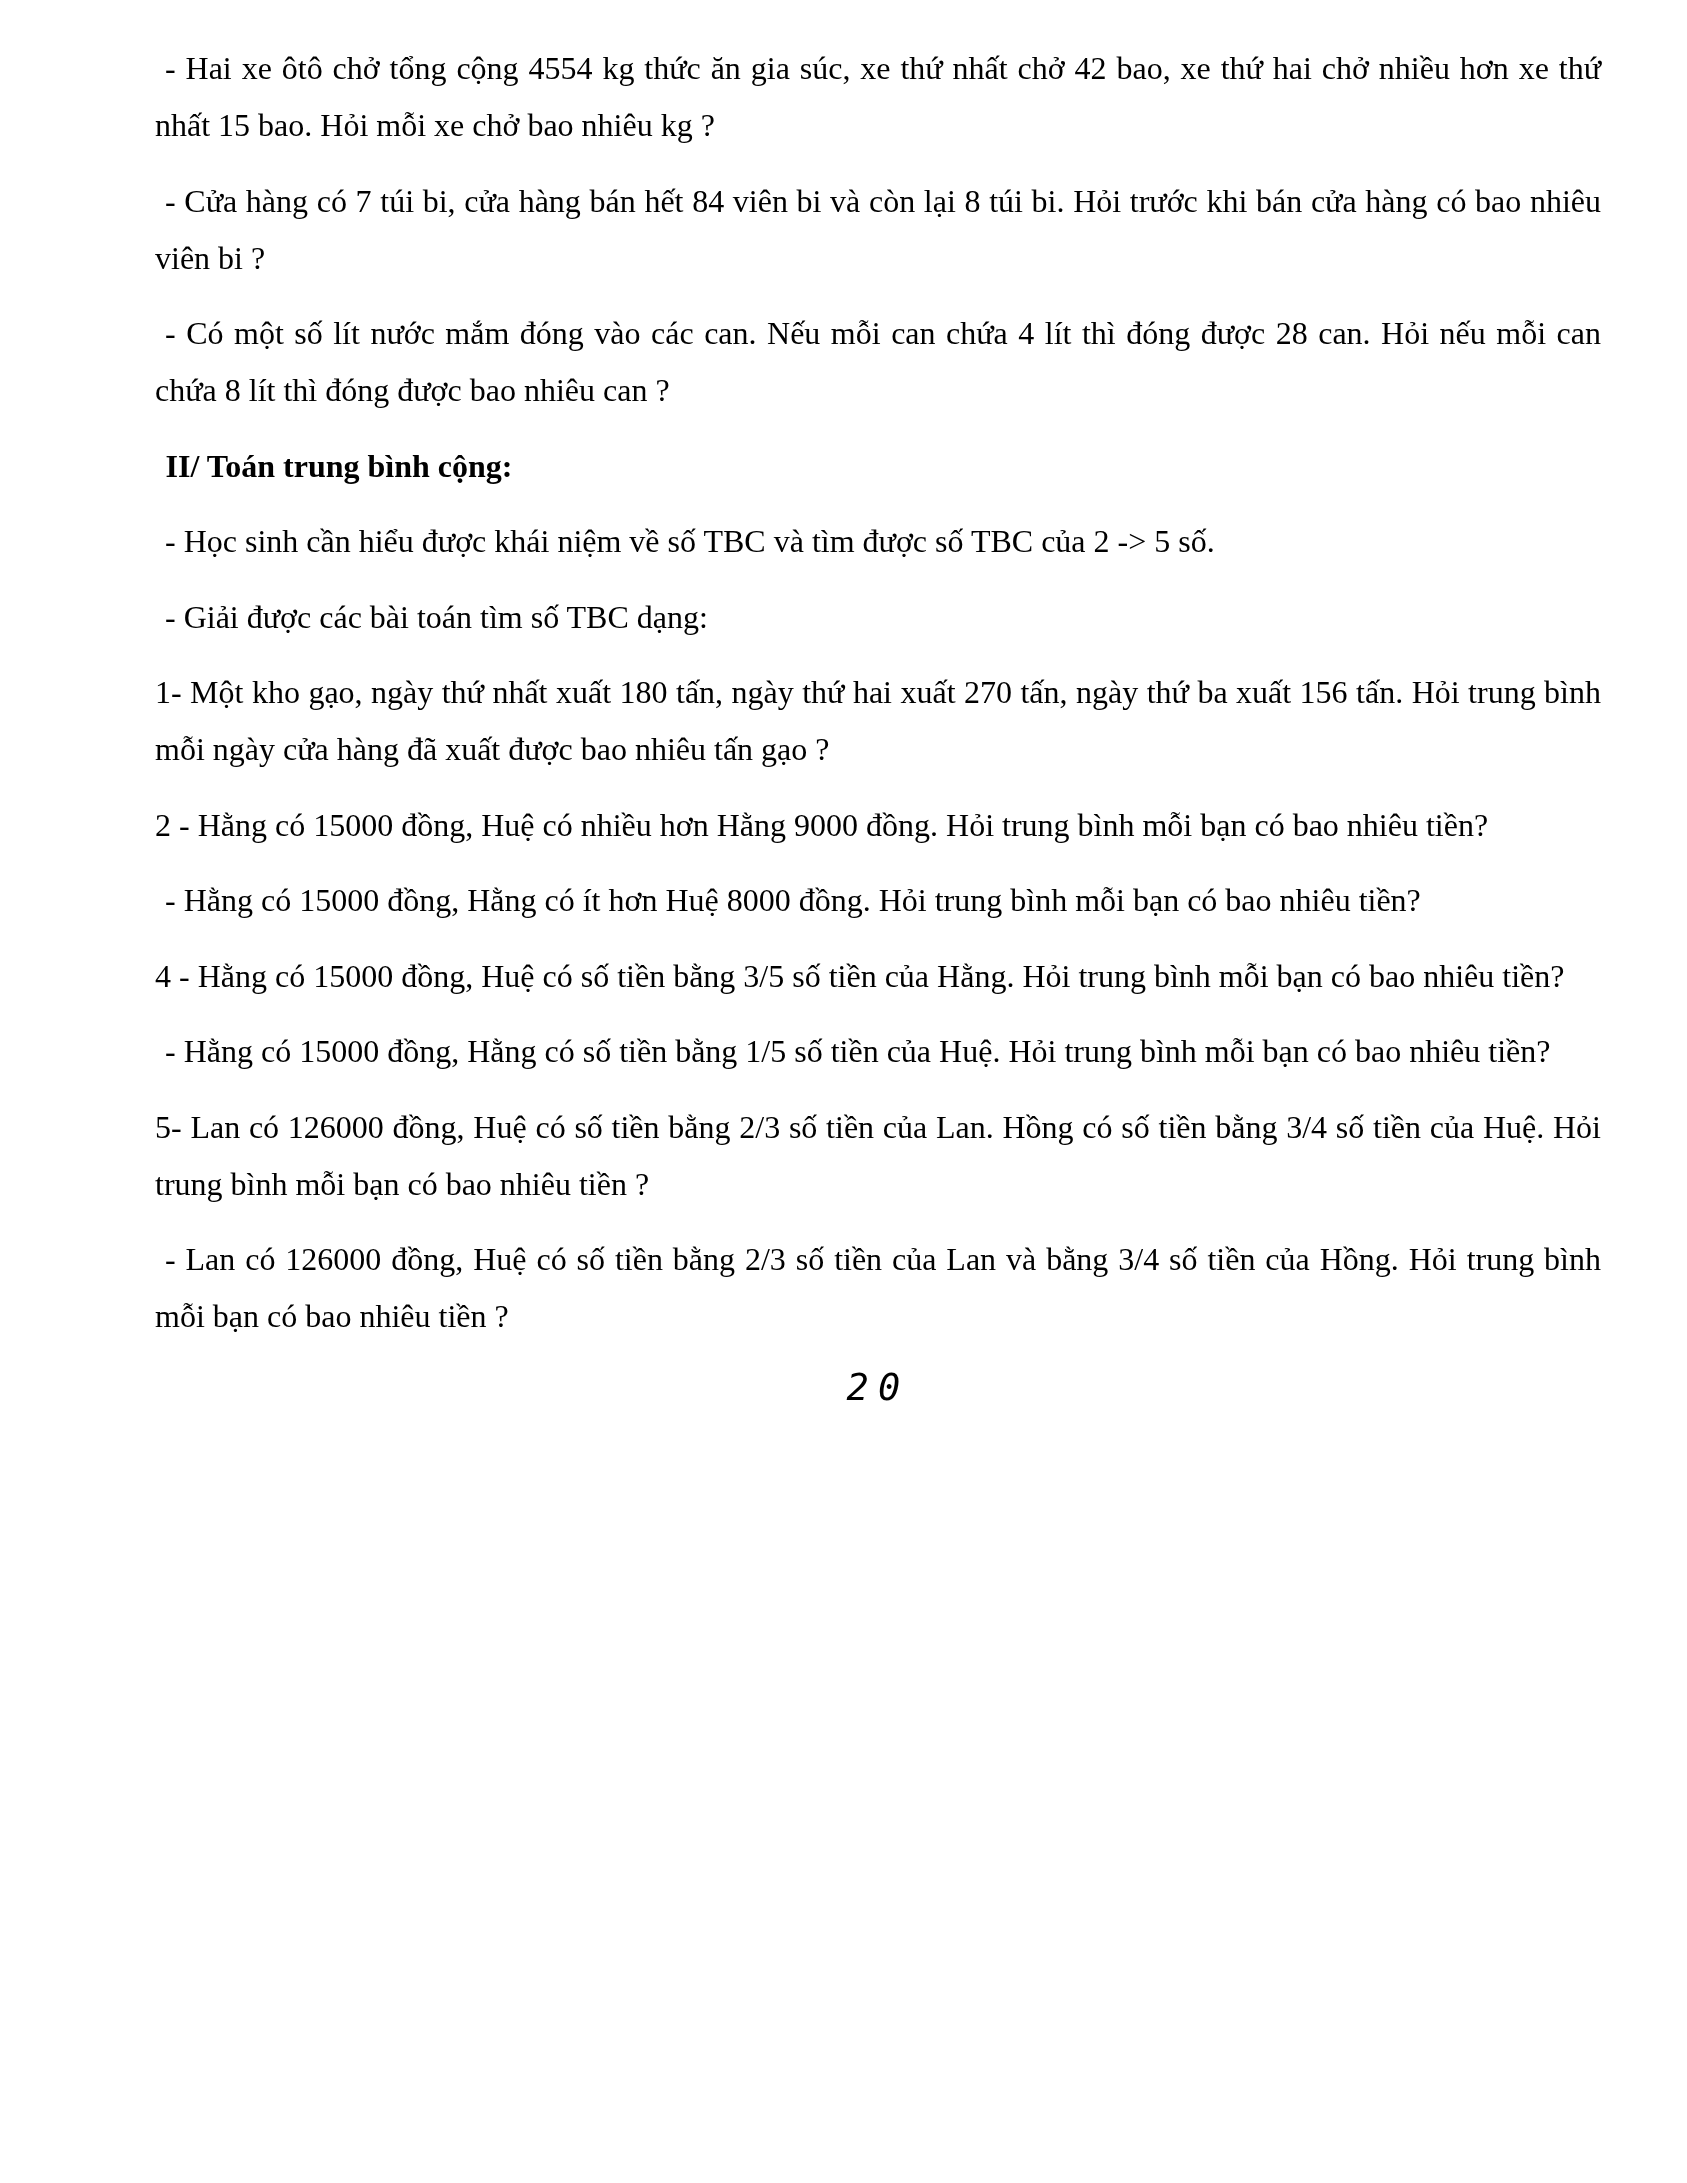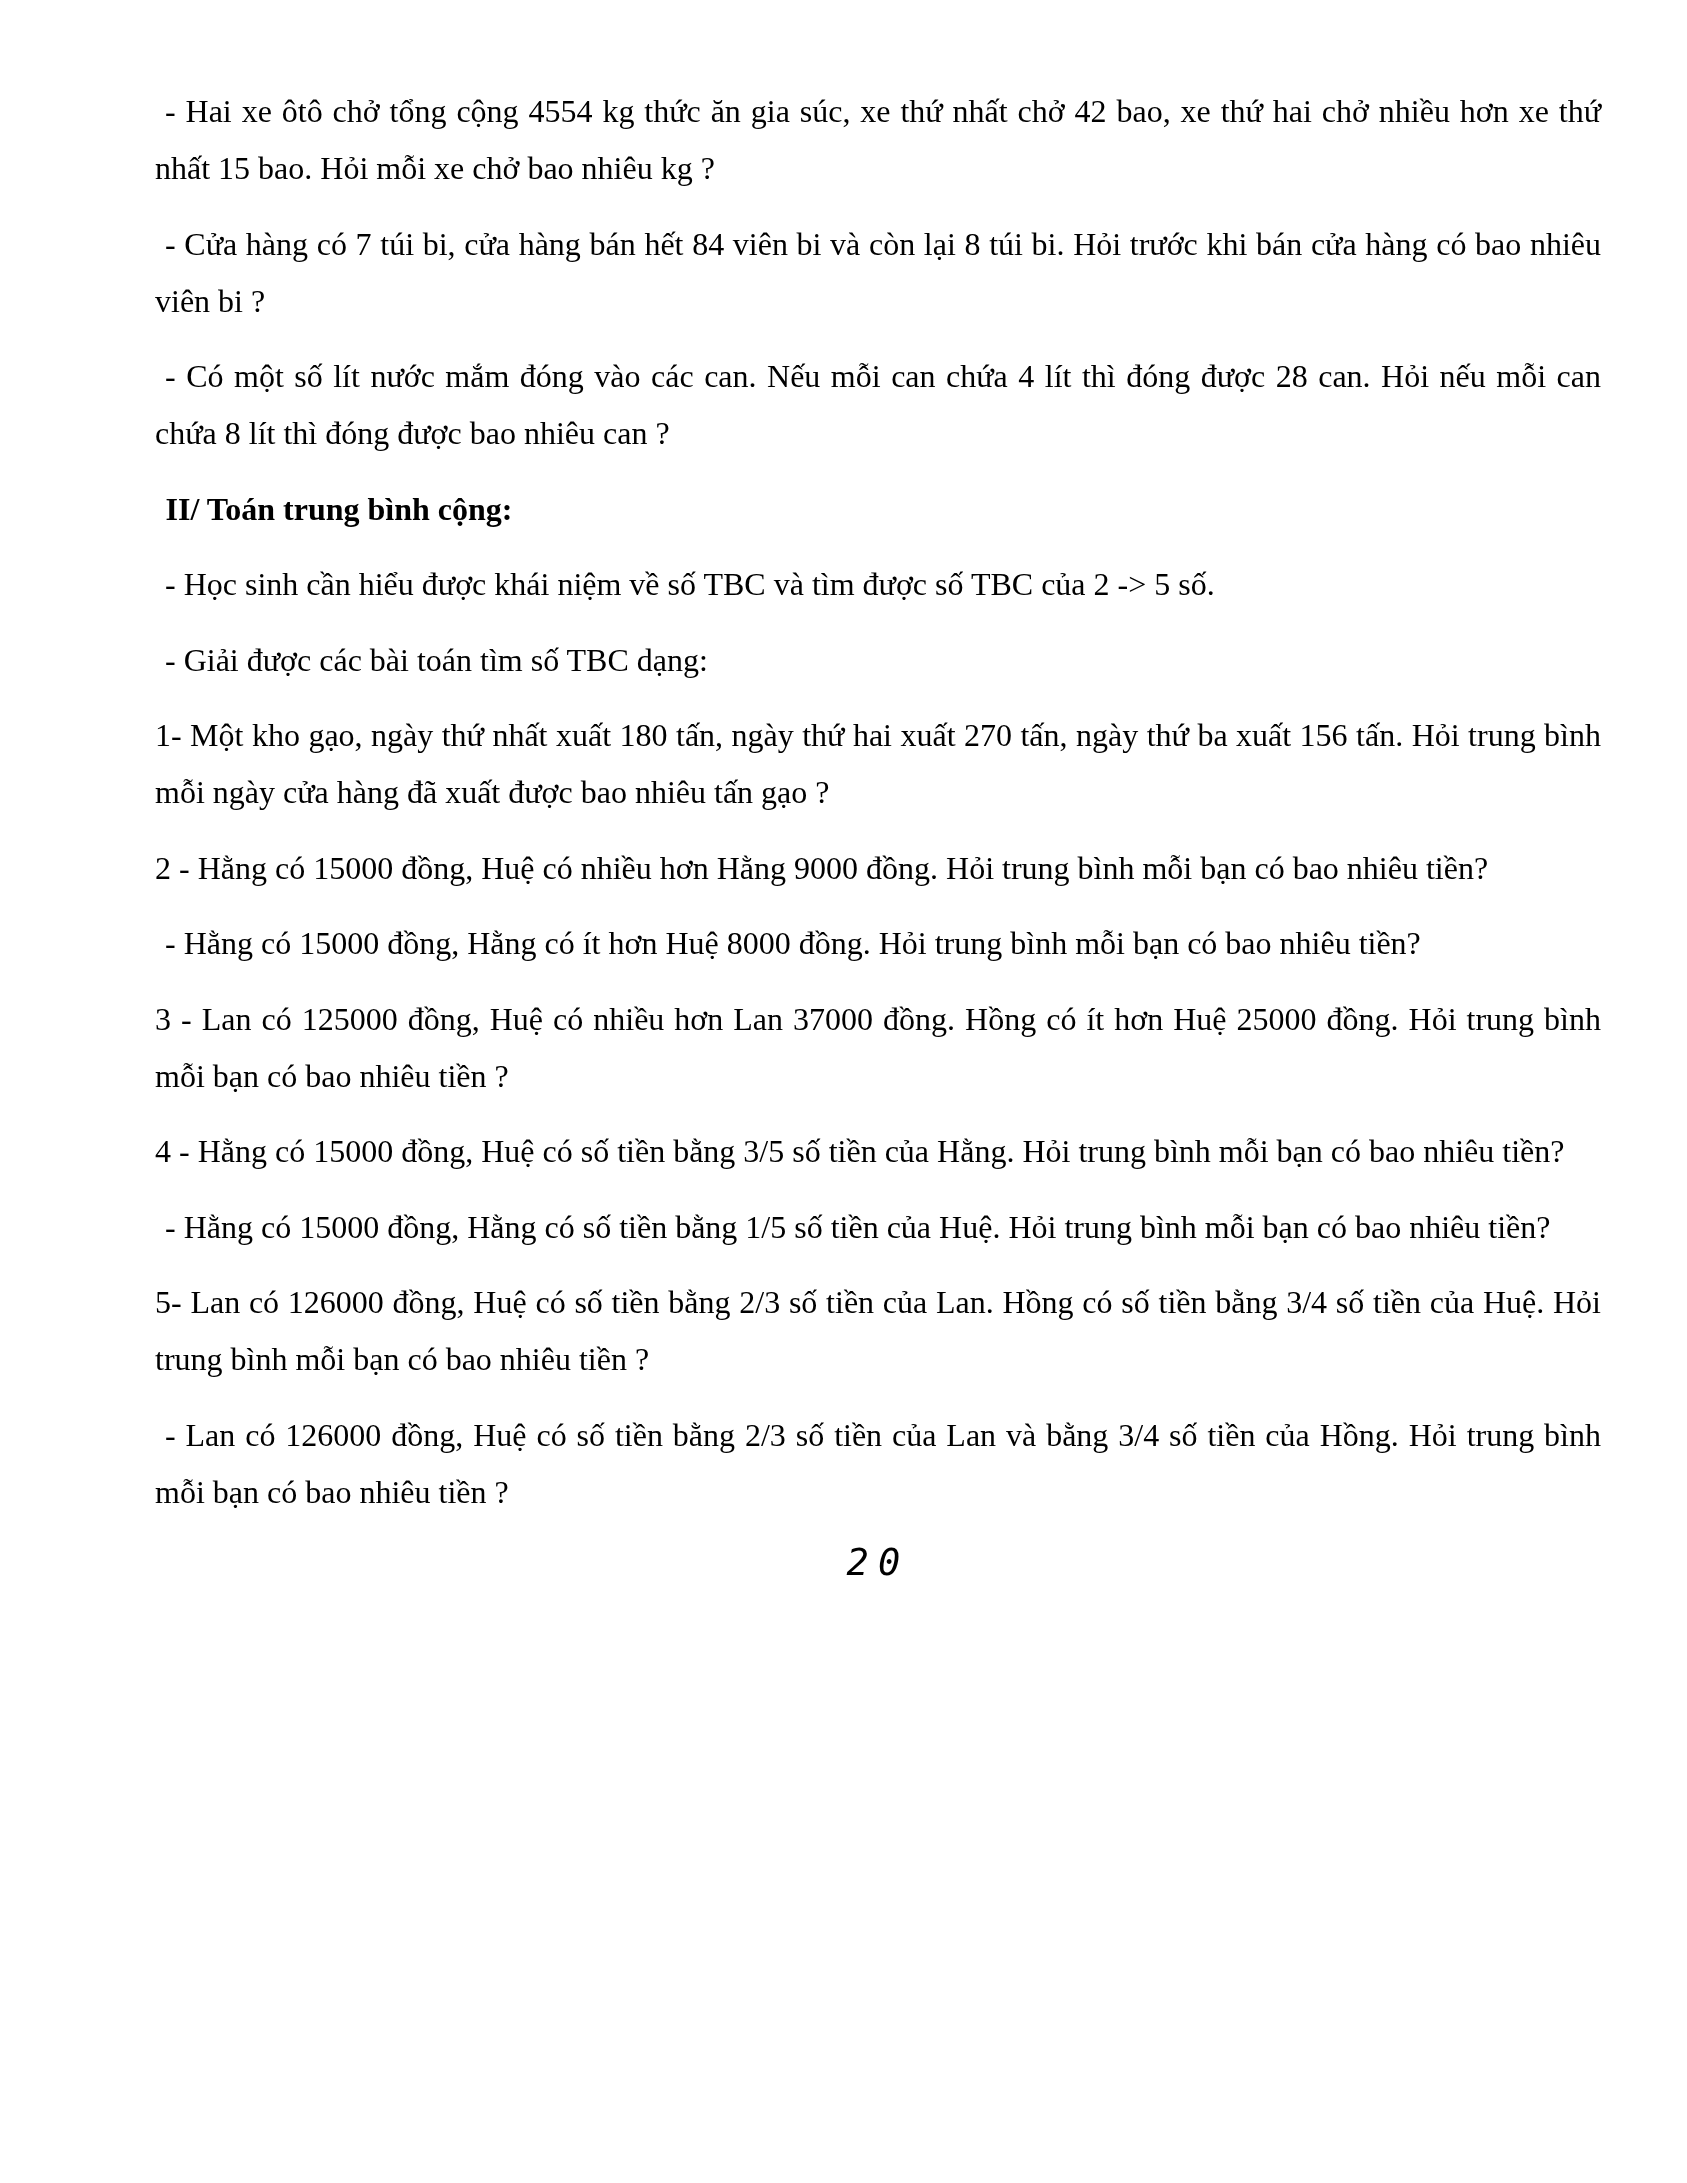--- a/index.html
+++ b/index.html
@@ -9,21 +9,21 @@
   }
   body {
     width: 1687px;
     height: 2183px;
     position: relative;
   }
   .page {
     box-sizing: border-box;
     width: 1687px;
     height: 2183px;
-    padding: 83px 86px 0 155px;
+    padding: 40px 86px 0 155px;
     background: #ffffff;
     color: #000000;
     font-family: "Liberation Serif", "DejaVu Serif", serif;
     font-size: 32px;
     line-height: 57px;
   }
   p.para {
     margin: 0 0 18.5px 0;
     text-align: justify;
     text-justify: inter-word;
@@ -57,21 +57,20 @@
   <section class="content">
       <p class="para dash">- Hai xe ôtô chở tổng cộng 4554 kg thức ăn gia súc, xe thứ nhất chở 42 bao, xe thứ hai chở nhiều hơn xe thứ nhất 15 bao. Hỏi mỗi xe chở bao nhiêu kg ?</p>
       <p class="para dash">- Cửa hàng có 7 túi bi, cửa hàng bán hết 84 viên bi và còn lại 8 túi bi. Hỏi trước khi bán cửa hàng có bao nhiêu viên bi ?</p>
       <p class="para dash">- Có một số lít nước mắm đóng vào các can. Nếu mỗi can chứa 4 lít thì đóng được 28 can. Hỏi nếu mỗi can chứa 8 lít thì đóng được bao nhiêu can ?</p>
       <p class="para heading">II/ Toán trung bình cộng:</p>
       <p class="para dash">- Học sinh cần hiểu được khái niệm về số TBC và tìm được số TBC của 2 -&gt; 5 số.</p>
       <p class="para dash">- Giải được các bài toán tìm số TBC dạng:</p>
       <p class="para numbered">1- Một kho gạo, ngày thứ nhất xuất 180 tấn, ngày thứ hai xuất 270 tấn, ngày thứ ba xuất 156 tấn. Hỏi trung bình mỗi ngày cửa hàng đã xuất được bao nhiêu tấn gạo ?</p>
       <p class="para numbered">2 - Hằng có 15000 đồng, Huệ có nhiều hơn Hằng 9000 đồng. Hỏi trung bình mỗi bạn có bao nhiêu tiền?</p>
       <p class="para dash">- Hằng có 15000 đồng, Hằng có ít hơn Huệ 8000 đồng. Hỏi trung bình mỗi bạn có bao nhiêu tiền?</p>
-      <p class="para numbered">3 - Lan có 125000 đồng, Huệ có nhiều hơn Lan 37000 đồng. Hồng có ít hơn Huệ 25000 đồng. Hỏi trung bình mỗi bạn có bao nhiêu tiền ?</p>
       <p class="para numbered">4 - Hằng có 15000 đồng, Huệ có số tiền bằng 3/5 số tiền của Hằng. Hỏi trung bình mỗi bạn có bao nhiêu tiền?</p>
       <p class="para dash">- Hằng có 15000 đồng, Hằng có số tiền bằng 1/5 số tiền của Huệ. Hỏi trung bình mỗi bạn có bao nhiêu tiền?</p>
       <p class="para numbered">5- Lan có 126000 đồng, Huệ có số tiền bằng 2/3 số tiền của Lan. Hồng có số tiền bằng 3/4 số tiền của Huệ. Hỏi trung bình mỗi bạn có bao nhiêu tiền ?</p>
       <p class="para dash">- Lan có 126000 đồng, Huệ có số tiền bằng 2/3 số tiền của Lan và bằng 3/4 số tiền của Hồng. Hỏi trung bình mỗi bạn có bao nhiêu tiền ?</p>
     </section>
   <div class="page-number">20</div>
 </main>
 
 
 </body></html>

